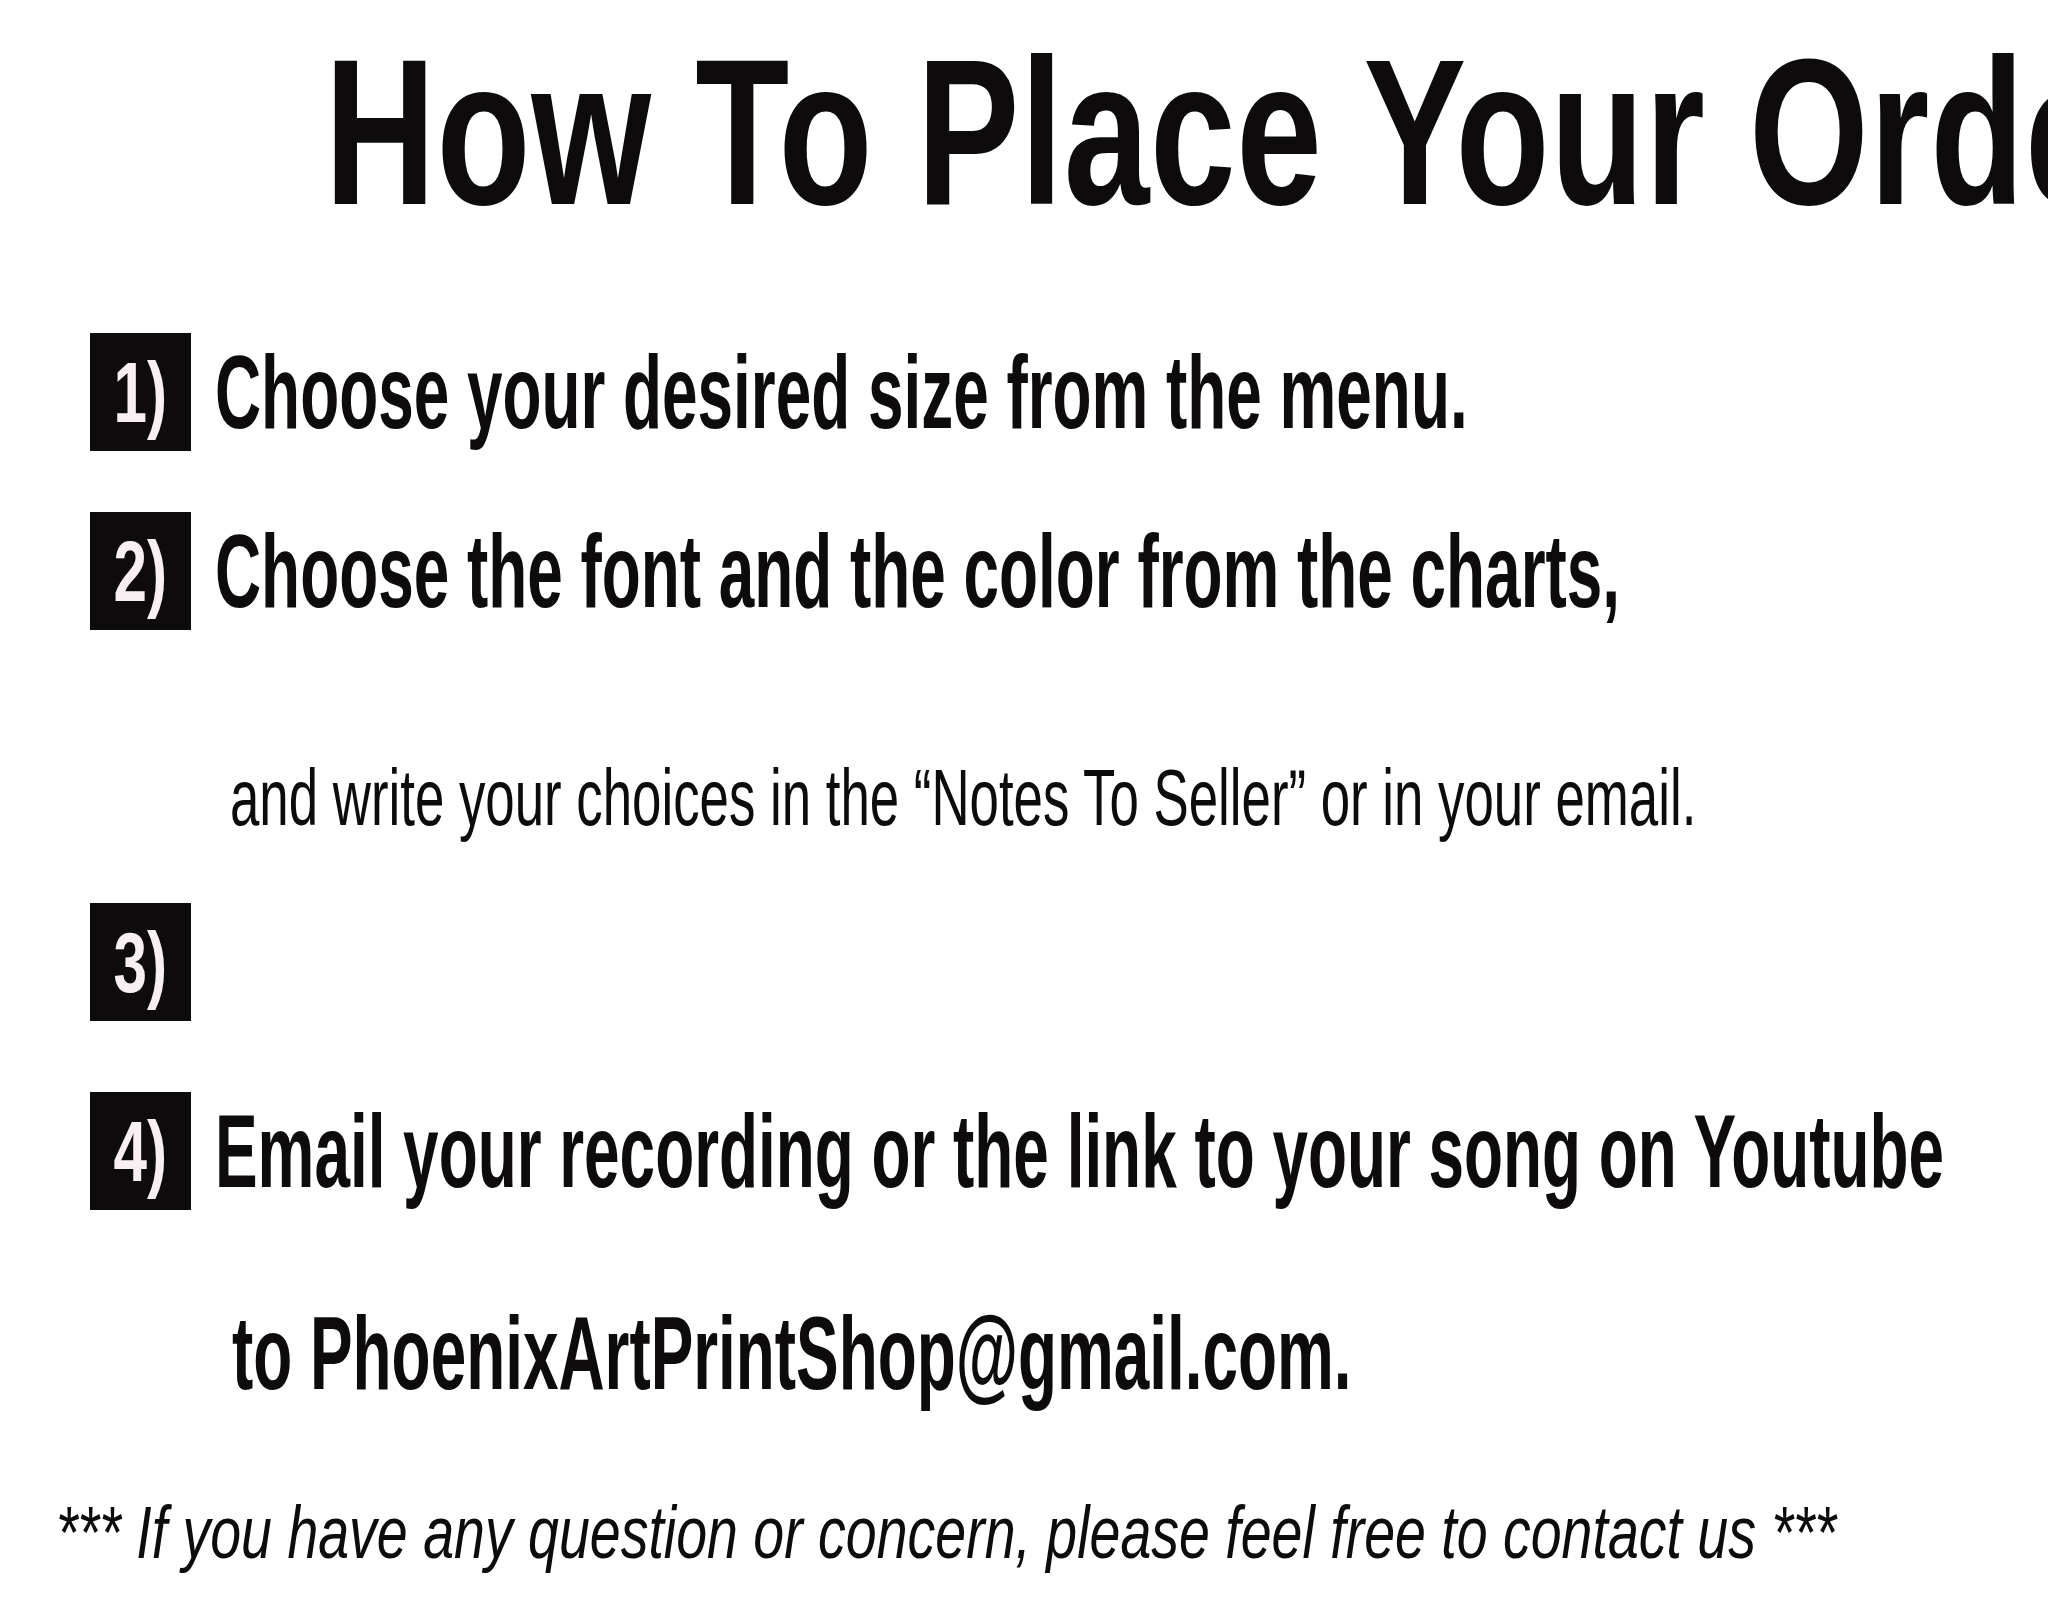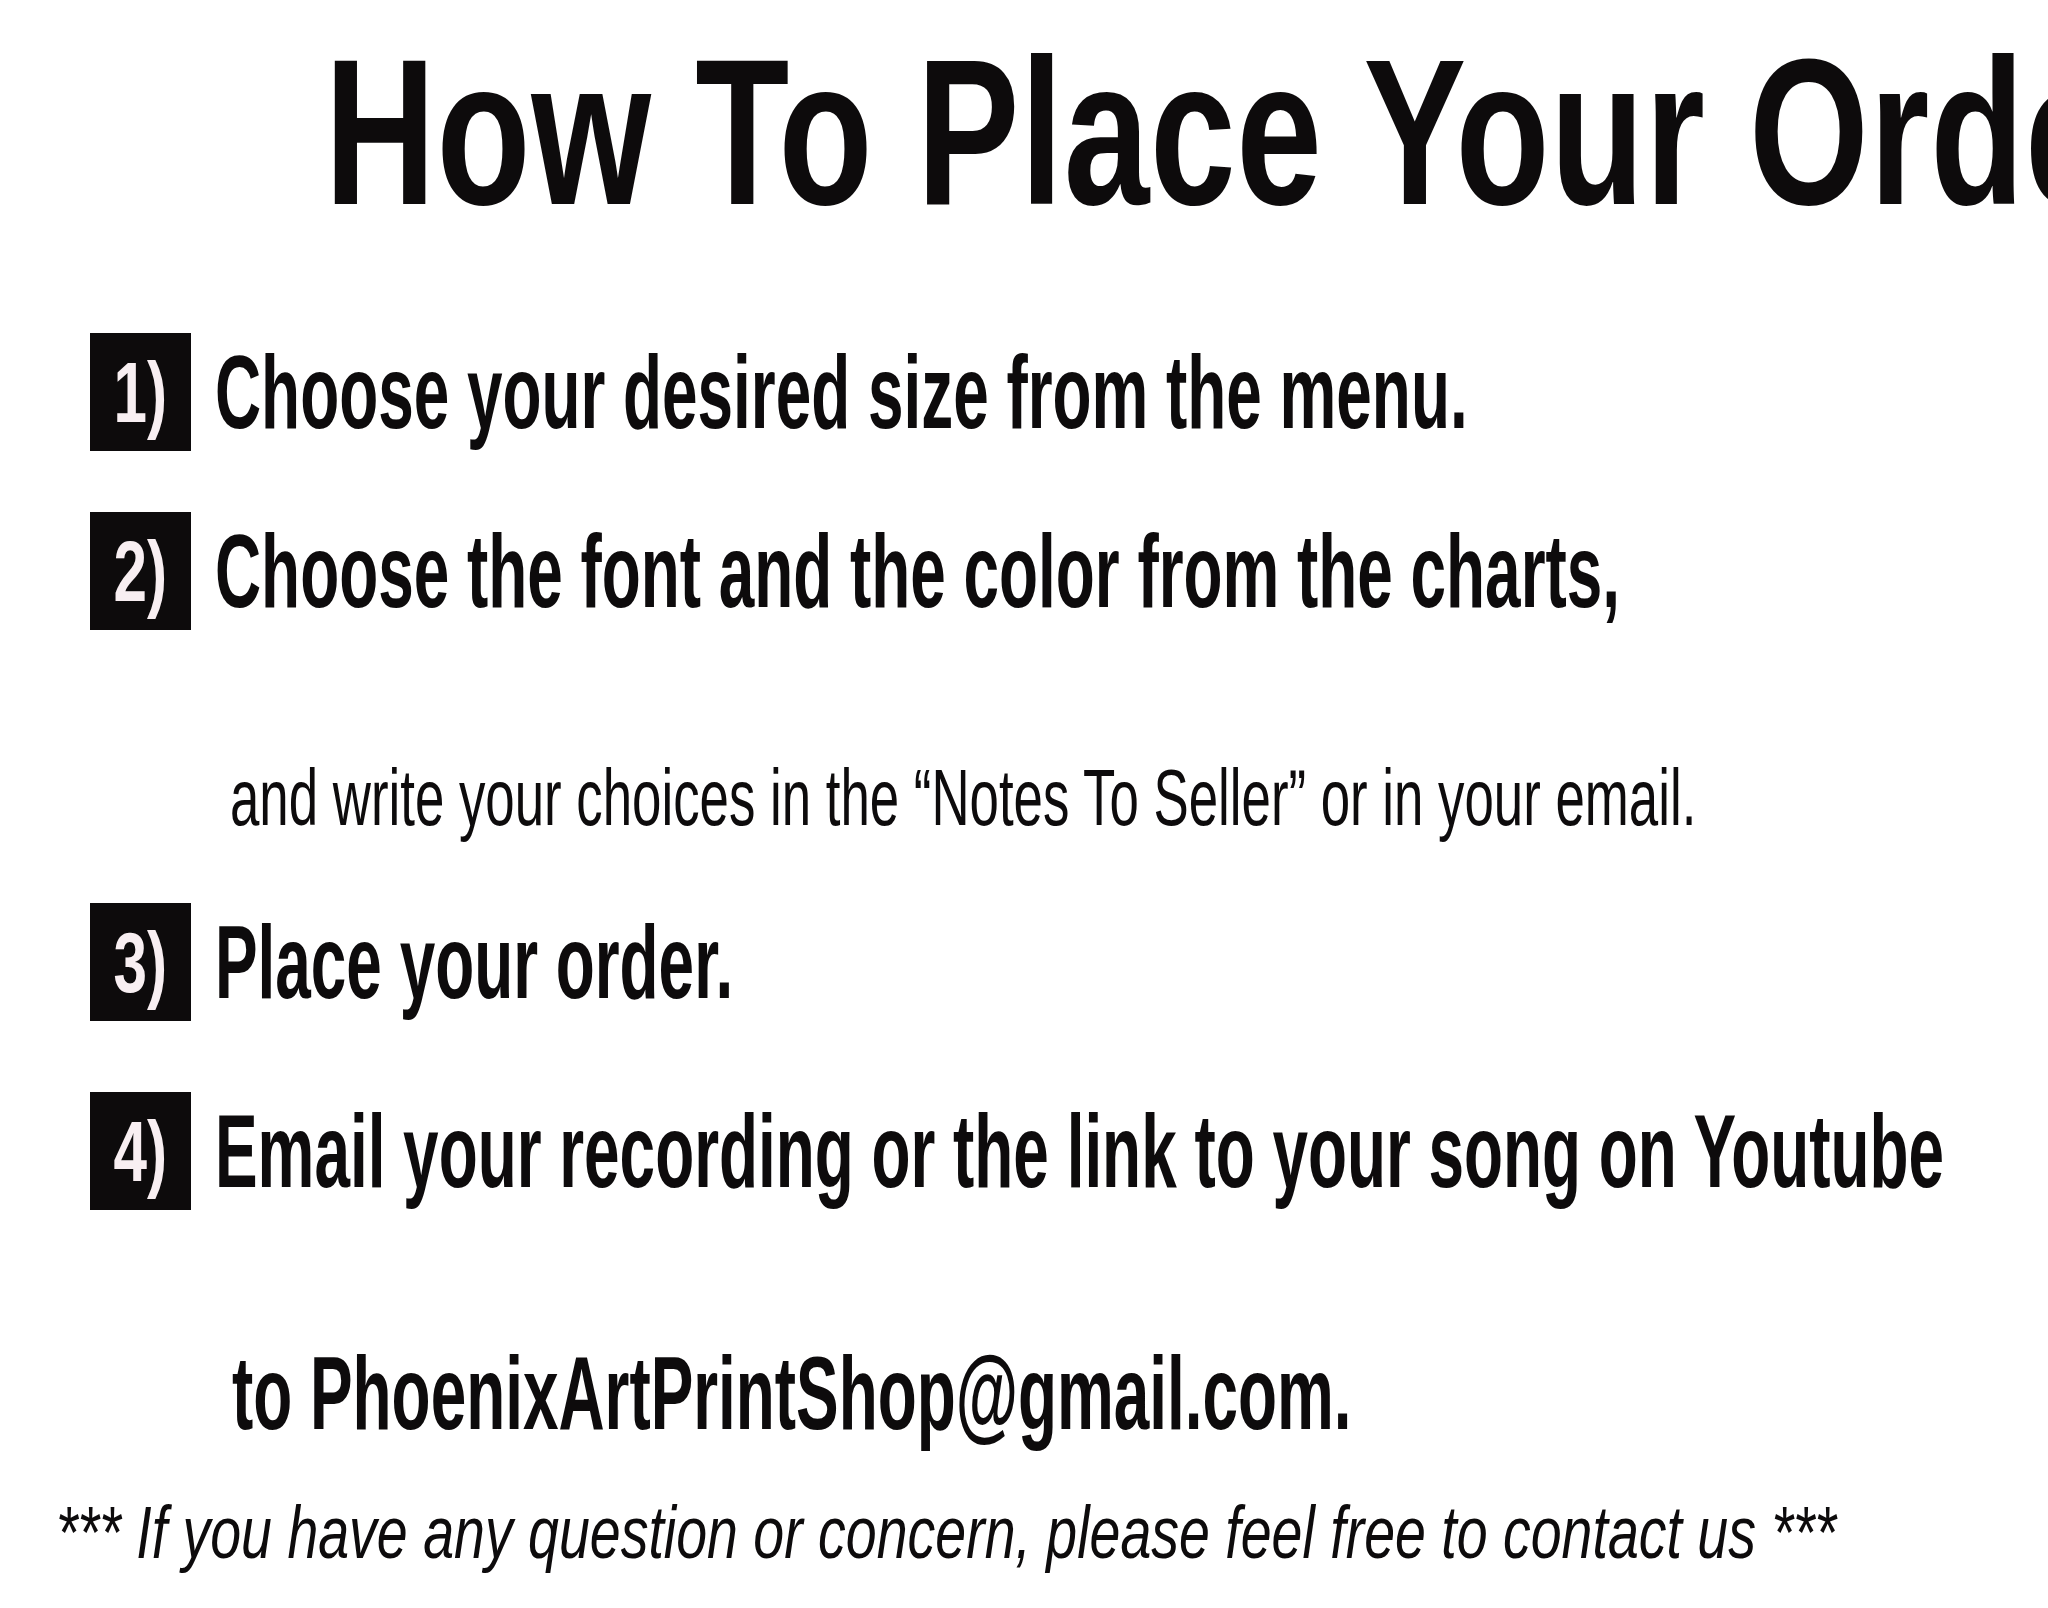--- a/index.html
+++ b/index.html
@@ -70,21 +70,21 @@
     font-size: 80px;
     font-weight: 400;
     line-height: 1.0;
   }
   .sub-2 { top: 758px; }
   .sub-2 .cx { transform: scaleX(0.66); }
 
   .email-line {
     position: absolute;
     left: 232px;
-    top: 1342px;
+    top: 1302px;
     font-size: 103px;
     font-weight: 700;
     line-height: 1.0;
     text-decoration: underline;
   }
   .email-line .cx { transform: scaleX(0.62); }
 
   .footer-note {
     position: absolute;
     left: 56px;
@@ -116,21 +116,20 @@
       </div>
     <div class="step-text"><span class="cx">Choose the font and the color from the charts,</span></div>
   </div>
 
   <div class="sub-line sub-2"><span class="cx">and write your choices in the “Notes To Seller” or in your email.</span></div>
 
   <div class="step-row row-3">
     <div class="badge">
         <span class="cx">3)</span>
       </div>
-    <div class="step-text"><span class="cx">Place your order.</span></div>
   </div>
 
   <div class="step-row row-4">
     <div class="badge">
         <span class="cx">4)</span>
       </div>
     <div class="step-text"><span class="cx">Email your recording or the link to your song on Youtube</span></div>
   </div>
 
   <div class="email-line"><span class="cx">to PhoenixArtPrintShop@gmail.com.</span></div>

